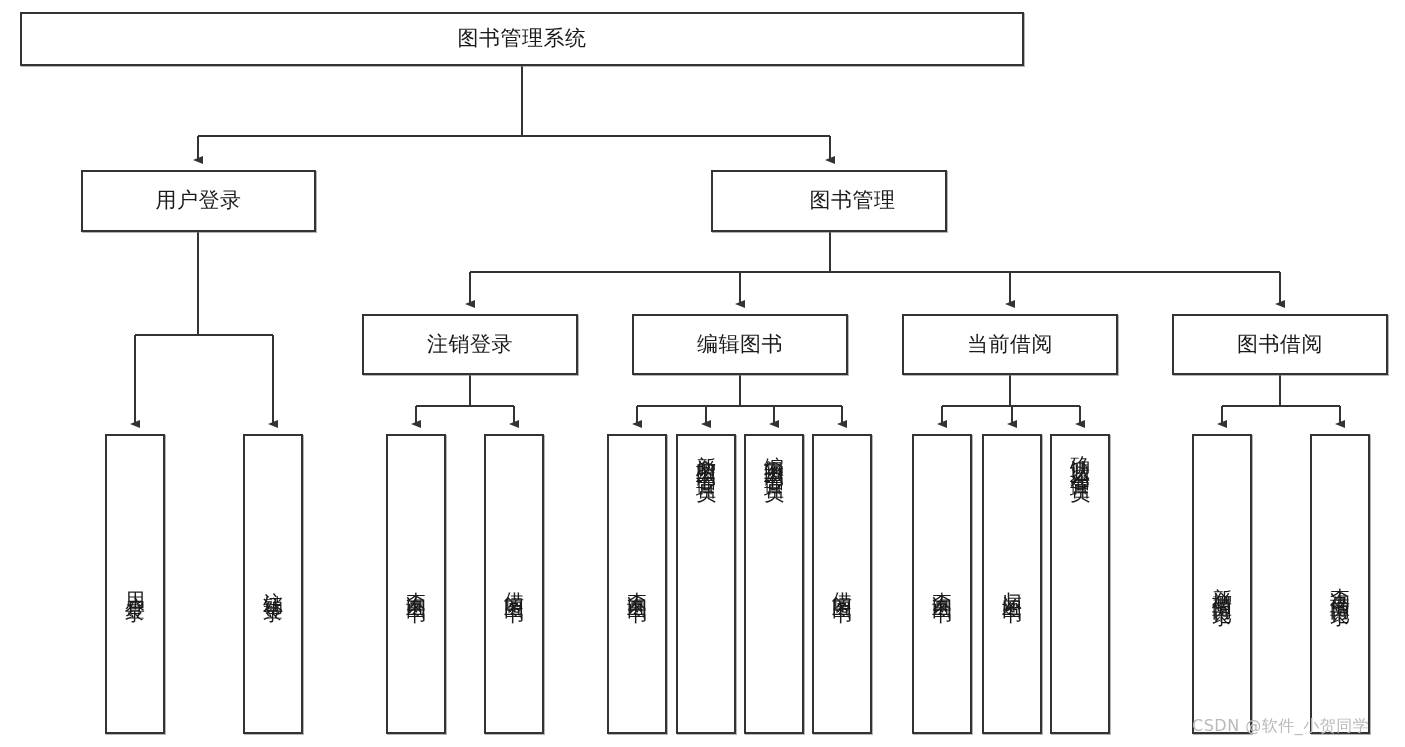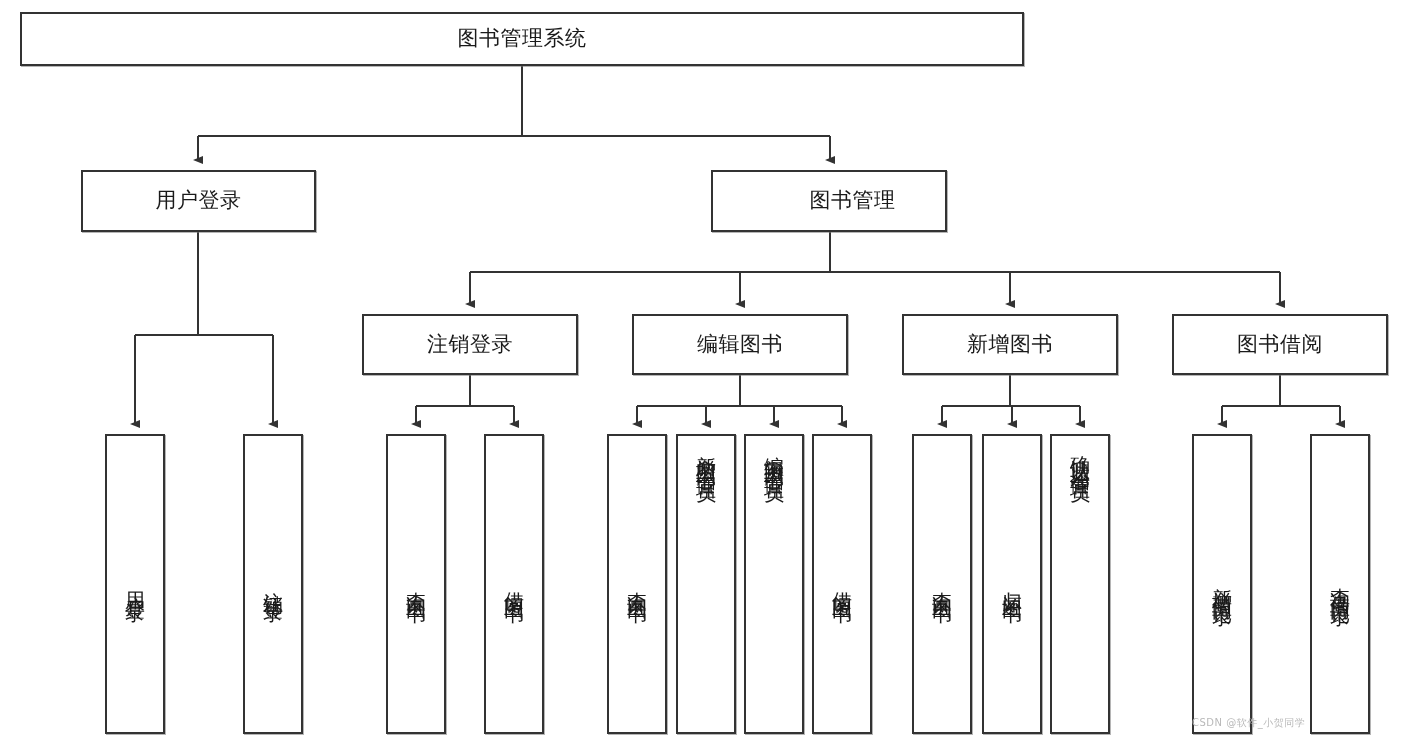--- a/index.html
+++ b/index.html
@@ -57,21 +57,21 @@
     align-items: flex-start;
     justify-content: center;
     padding-top: 4px;
   }
   .leaf-box.center-v {
     align-items: center;
     padding-top: 0;
   }
   .watermark {
     position: absolute;
-    font-size: 10px;
+    font-size: 16px;
     color: #b9b9b9;
     white-space: nowrap;
     letter-spacing: 0.5px;
     font-family: "DejaVu Sans", "Liberation Sans", sans-serif;
   }
 </style>
 </head>
 <body>
 
 <div id="diagram-root">
@@ -137,21 +137,21 @@
     <span class="node-label-h">图书管理</span>
   </div>
 
   <div class="node-box" style="left:362px;top:314px;width:216px;height:61px;">
     <span class="node-label-h">注销登录</span>
   </div>
   <div class="node-box" style="left:632px;top:314px;width:216px;height:61px;">
     <span class="node-label-h">编辑图书</span>
   </div>
   <div class="node-box" style="left:902px;top:314px;width:216px;height:61px;">
-    <span class="node-label-h">新增图书</span>
+    <span class="node-label-h">当前借阅</span>
   </div>
   <div class="node-box" style="left:1172px;top:314px;width:216px;height:61px;">
     <span class="node-label-h">图书借阅</span>
   </div>
 
   <div class="node-box leaf-box center-v" style="left:105px;top:434px;width:60px;height:300px;">
     <span class="node-label-v">用户登录</span>
   </div>
   <div class="node-box leaf-box center-v" style="left:243px;top:434px;width:60px;height:300px;">
     <span class="node-label-v">注销登录</span>

